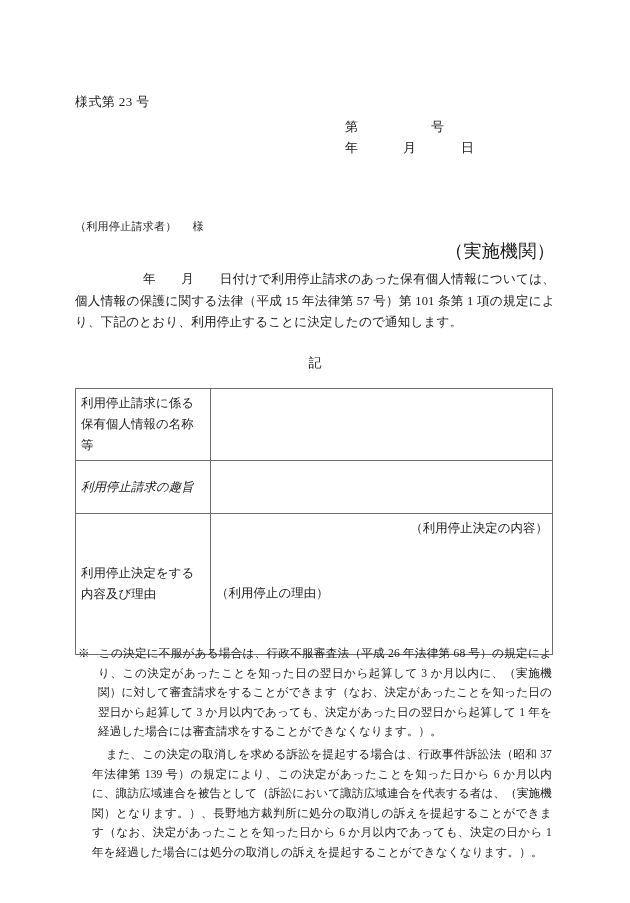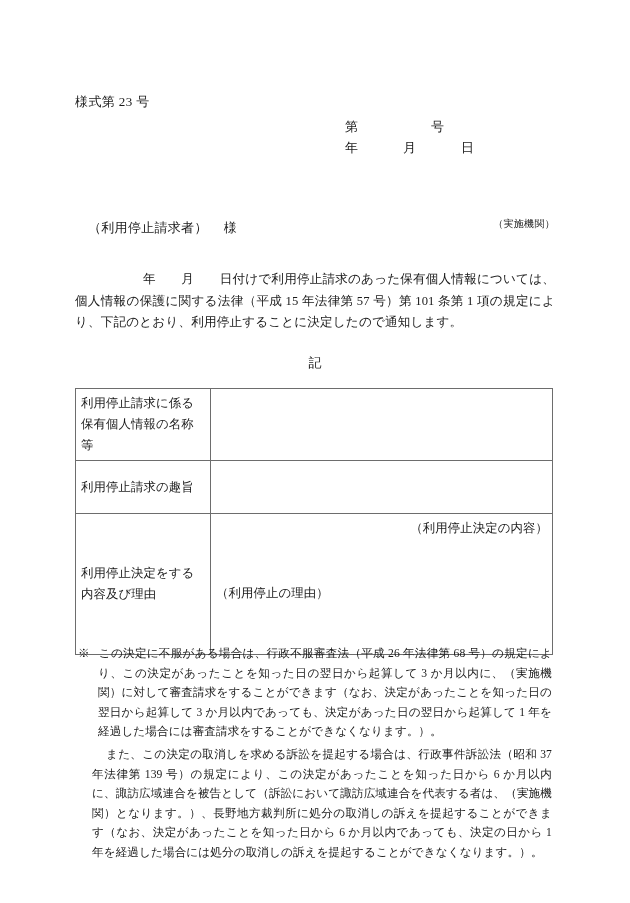--- a/index.html
+++ b/index.html
@@ -62,32 +62,32 @@
     width: 480px;
     text-align: center;
     font-size: 13.5px;
     letter-spacing: 0.6px;
     white-space: nowrap;
   }
 
   .addressee {
     position: absolute;
     top: 219px;
-    left: 13px;
-    font-size: 13px;
+    left: 0;
+    font-size: 11px;
     letter-spacing: 0.3px;
     white-space: nowrap;
   }
   .addressee .honorific { margin-left: 16px; }
 
   .issuer {
     position: absolute;
-    top: 217px;
+    top: 239px;
     right: 0;
-    font-size: 10px;
+    font-size: 18px;
     letter-spacing: 0.3px;
     white-space: nowrap;
   }
 
   
   .body-text {
     position: absolute;
     top: 269px;
     left: 0;
     width: 480px;
@@ -120,21 +120,21 @@
   .info-table td {
     border: 1px solid #6d6d6d;
     vertical-align: middle;
     font-size: 12.4px;
     line-height: 21px;
     padding: 4px 4px 4px 5px;
     letter-spacing: 0.1px;
   }
   .info-table td.label { width: 125px; margin-top: 40px; }
   .info-table tr.r1 td { height: 52px; }
-  .info-table tr.r2 td { height: 44px; }
+  .info-table tr.r2 td { height: 44px; font-style: italic; }
   .info-table tr.r3 td { height: 132px; }
   .info-table td.value-split {
     vertical-align: top;
     padding-top: 4px;
   }
   .split-top { display: block; text-align: right; }
   .split-bottom { display: block; margin-top: 44px; }
 
   
   .notes {

